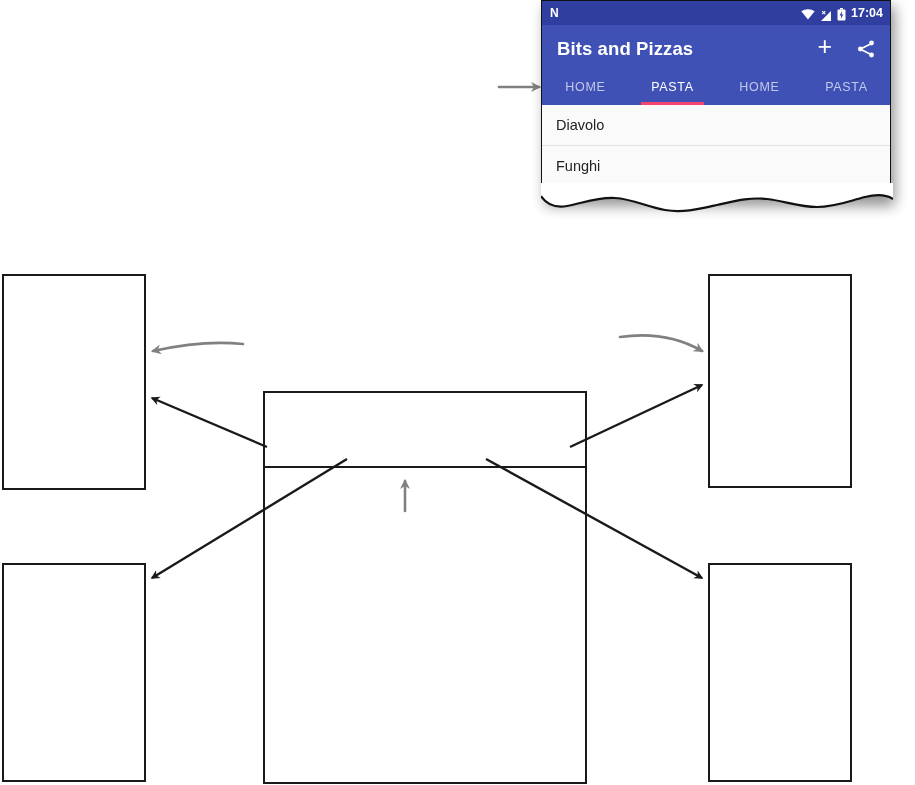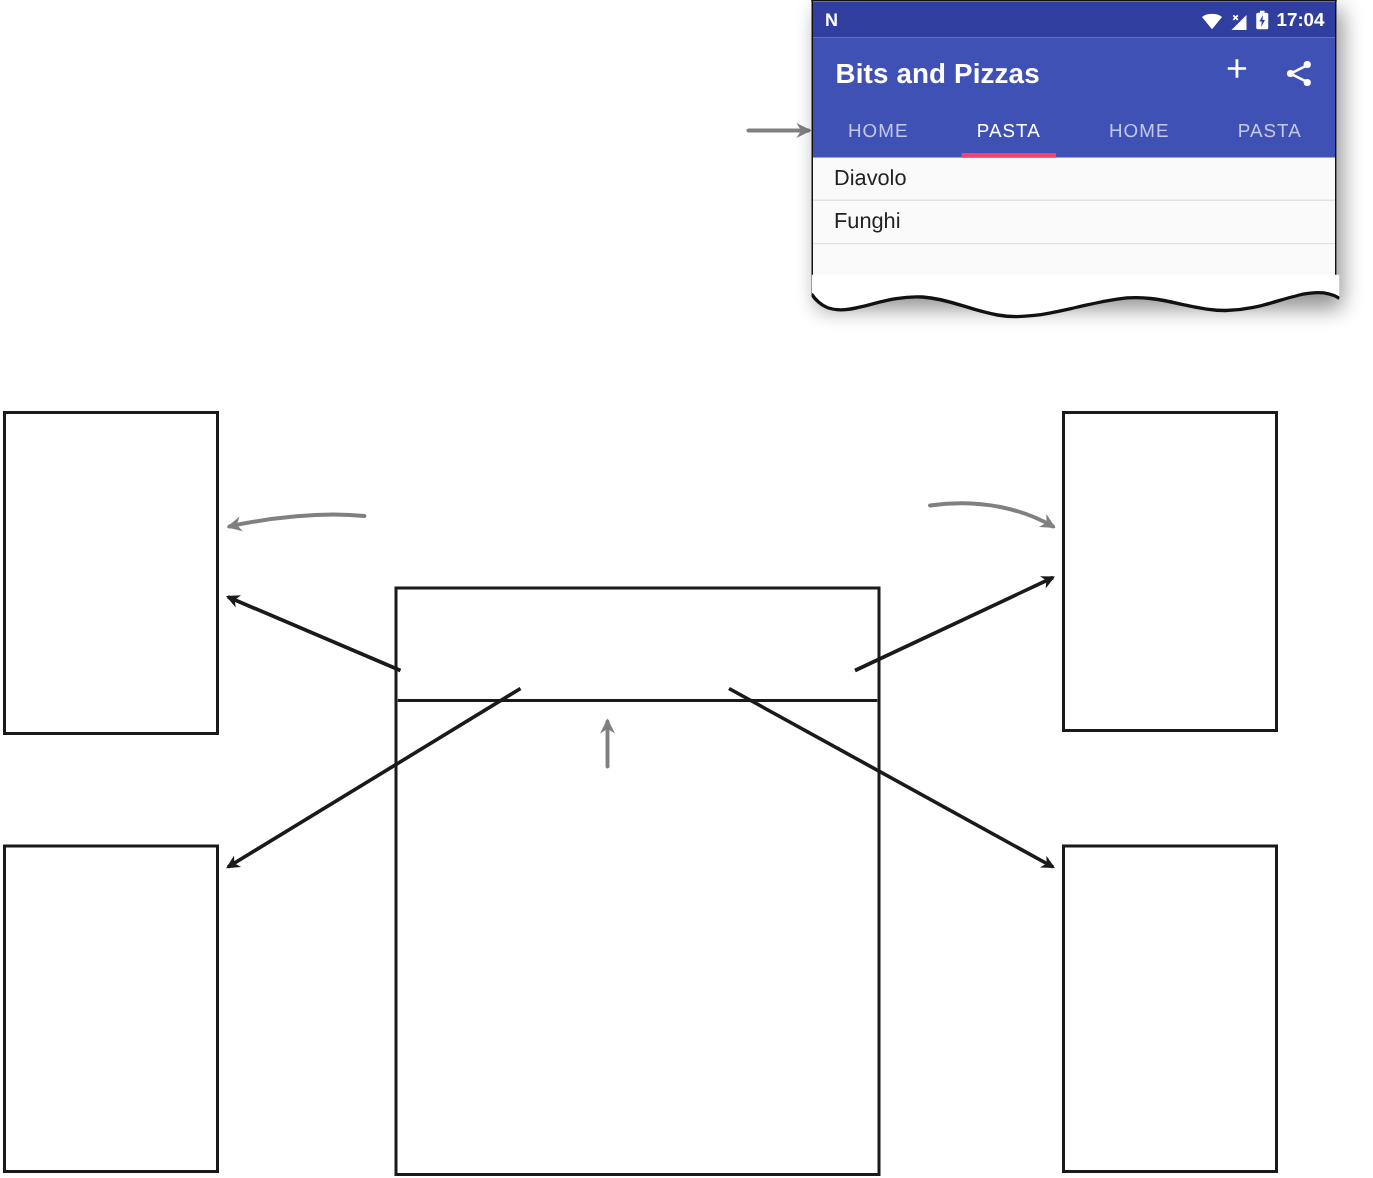--- a/index.html
+++ b/index.html
@@ -141,21 +141,21 @@
     left: 14%;
     right: 14%;
     bottom: 0;
     height: 3px;
     background: #F4436C;
   }
 
   
   #pizza-list { background: #fafafa; }
   .list-item {
-    height: 29px;
+    height: 41px;
     display: flex;
     align-items: center;
     padding-left: 14px;
     color: #222222;
     font-size: 14.5px;
     border-bottom: 1px solid #e2e2e2;
     background: #fafafa;
   }
   #list-tail {
     height: 12px;

